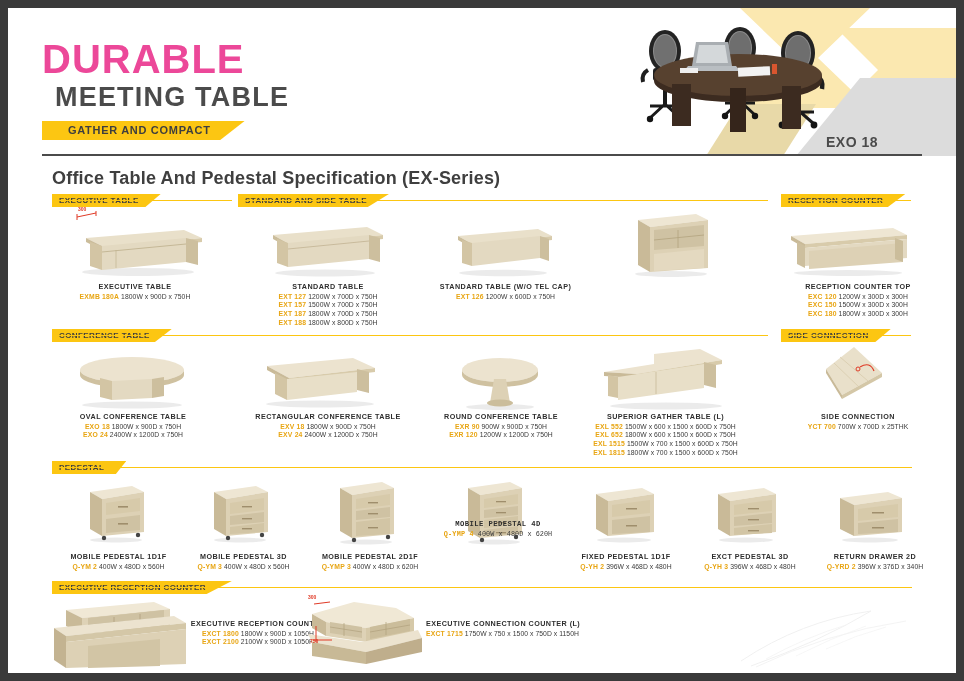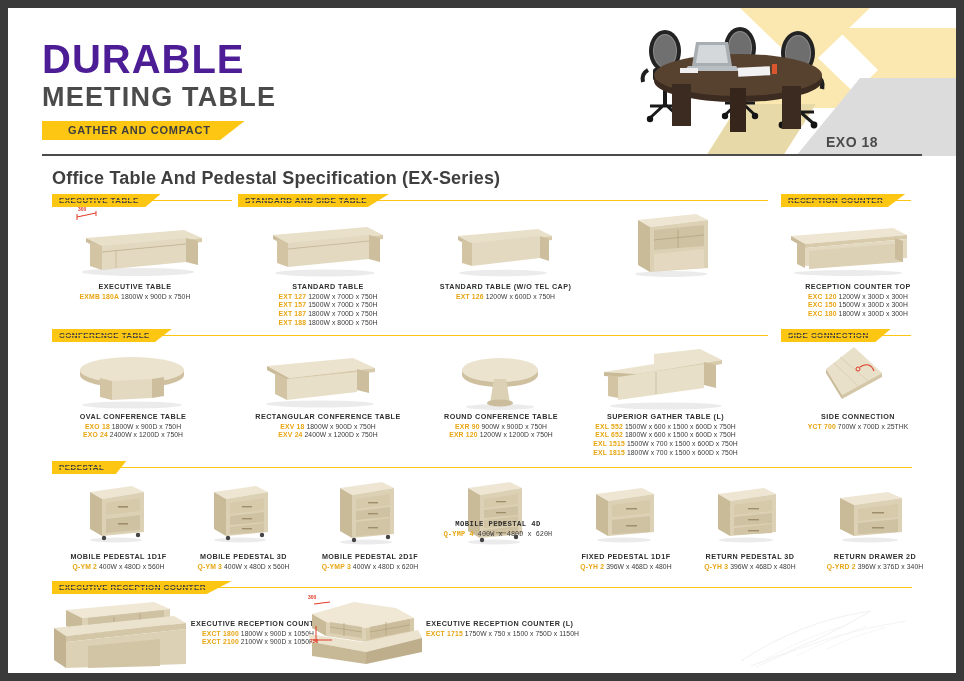--- a/index.html
+++ b/index.html
@@ -15,24 +15,24 @@
     width: 948px; height: 665px;
     background: #ffffff;
     overflow: hidden;
   }
 
   
   .header { position: relative; width: 948px; height: 148px; background:#fff; overflow:hidden; }
 
   .hdr-title { position:absolute; left:34px; top:30px; }
   .hdr-title .l1 {
-    font-size: 40px; font-weight: bold; color:#4c1d95; letter-spacing:1px; line-height:42px;
+    font-size: 40px; font-weight: bold; color:#ec4899; letter-spacing:1px; line-height:42px;
   }
   .hdr-title .l2 {
-    font-size: 27px; font-weight: bold; color:#4b4b4b; letter-spacing:1.2px; line-height:34px;
+    font-size: 27px; font-weight: bold; color:#4b4b4b; letter-spacing:1.2px; line-height:34px;margin-left:13px;
   }
   .ribbon {
     margin-top:7px; position:relative; display:inline-block; height:19px;
     background:#fcc612; padding:0 34px 0 26px;
     clip-path: polygon(0 0, 100% 0, 88% 100%, 0% 100%);
   }
   .ribbon span {
     font-size:11px; font-weight:bold; color:#3e3e3e; letter-spacing:0.7px; line-height:19px;
     display:block;
   }
@@ -548,21 +548,21 @@
       <span class="code">Q-YMP 4</span>
       <span class="dim">400W x 480D x 620H</span></div>
   </div>
   <div class="prod" style="left:554px; top:544px; width:128px;">
     <div class="nm">FIXED PEDESTAL 1D1F</div>
     <div class="rowline">
       <span class="code">Q-YH 2</span>
       <span class="dim">396W x 468D x 480H</span></div>
   </div>
   <div class="prod" style="left:678px; top:544px; width:128px;">
-    <div class="nm">RETURN PEDESTAL 3D</div>
+    <div class="nm">EXCT PEDESTAL 3D</div>
     <div class="rowline">
       <span class="code">Q-YH 3</span>
       <span class="dim">396W x 468D x 480H</span></div>
   </div>
   <div class="prod" style="left:802px; top:544px; width:130px;">
     <div class="nm">RETURN DRAWER 2D</div>
     <div class="rowline">
       <span class="code">Q-YRD 2</span>
       <span class="dim">396W x 376D x 340H</span></div>
   </div>
@@ -609,21 +609,21 @@
     <path d="M16 46 L70 56 L70 68 L16 60 Z" fill="#c8b996"></path>
     <path d="M70 56 L126 42 L126 56 L70 68 Z" fill="#bfae8c"></path>
     <path d="M20 30 L20 46" stroke="#e03a26" stroke-width="1"></path>
     <path d="M18 44 L36 44" stroke="#e03a26" stroke-width="1"></path>
     <path d="M18 8 L34 6" stroke="#e03a26" stroke-width="1"></path>
   </svg>
   <div style="position:absolute; left:300px; top:586px; font-size:5px; color:#e03a26; font-weight:bold;">300</div>
   <div style="position:absolute; left:302px; top:630px; font-size:5px; color:#e03a26; font-weight:bold;">750</div>
 
   <div class="prod" style="left:418px; top:611px; width:230px; text-align:left;">
-    <div class="nm" style="text-align:left;">EXECUTIVE RECEPTION COUNTER (L)</div>
+    <div class="nm" style="text-align:left;">EXECUTIVE CONNECTION COUNTER (L)</div>
     <div class="rowline" style="text-align:left;">
       <span class="code">EXCT 1715</span>
       <span class="dim">1750W x 750 x 1500 x 750D x 1150H</span></div>
   </div>
 
   <svg class="leaf" viewBox="0 0 210 70">
     <path d="M5 60 q60 -40 130 -50 q-50 30 -120 55" fill="none" stroke="#cfcfcf" stroke-width="1"></path>
     <path d="M30 58 q40 -22 80 -34" fill="none" stroke="#d8d8d8" stroke-width="0.8"></path>
     <path d="M60 55 q35 -18 70 -30" fill="none" stroke="#dcdcdc" stroke-width="0.8"></path>
     <path d="M20 66 q70 -34 150 -46" fill="none" stroke="#d5d5d5" stroke-width="0.9"></path>

